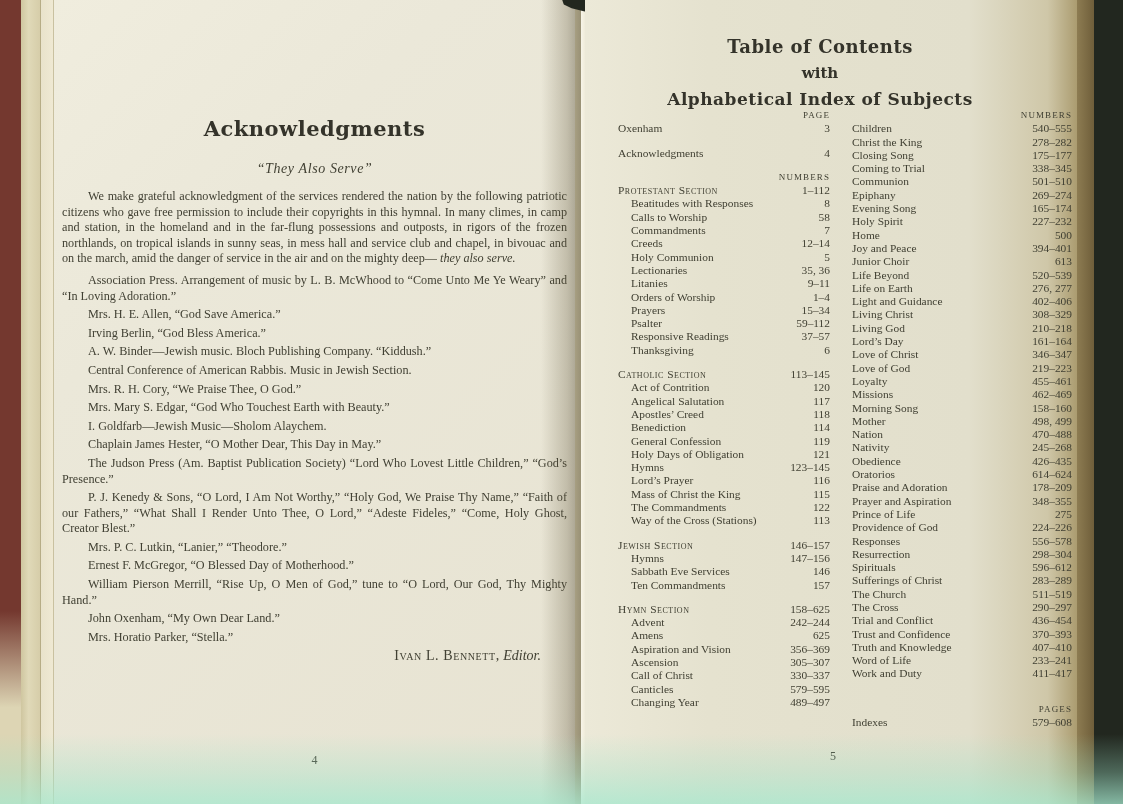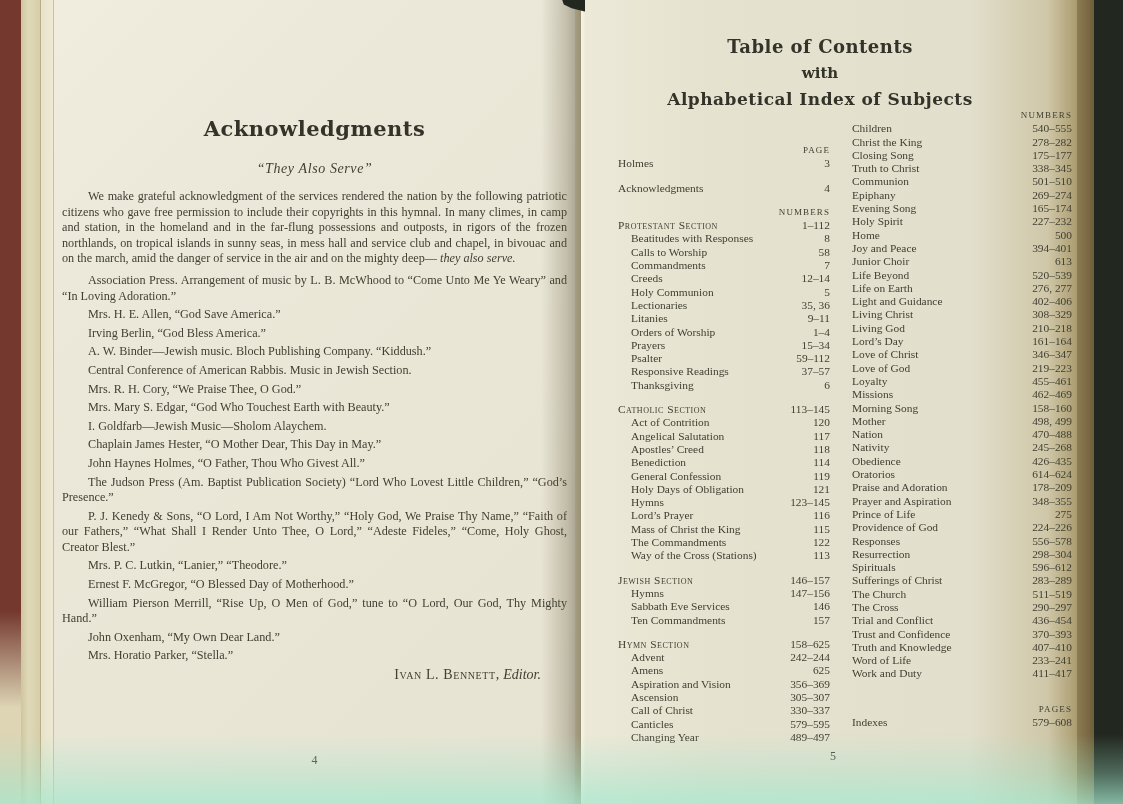--- a/index.html
+++ b/index.html
@@ -40,21 +40,21 @@
   .folio{position:absolute;bottom:36px;left:0;width:100%;text-align:center;font-size:12px;}
   
   .rp-content{position:absolute;left:585px;top:0;width:492px;height:100%;}
   .toc-title{margin:36px 0 0 0;text-align:center;font-family:"DejaVu Serif",serif;font-weight:700;
     font-size:18px;letter-spacing:.5px;color:var(--ink-dark);width:470px;}
   .toc-with{text-align:center;font-family:"DejaVu Serif",serif;font-weight:700;font-size:15px;width:470px;
     color:var(--ink-dark);margin:7px 0;}
   .toc-sub{text-align:center;font-family:"DejaVu Serif",serif;font-weight:700;font-size:17px;width:470px;
     letter-spacing:.5px;color:var(--ink-dark);margin-bottom:0;}
   .toc-cols{display:flex;padding-left:33px;}
-  .toc-col-left{width:212px;margin-top:35px;}
+  .toc-col-left{width:212px;}
   .toc-col-right{width:220px;margin-left:22px;}
   .toc-row{display:flex;justify-content:space-between;align-items:baseline;font-size:11.4px;line-height:13.3px;}
   .toc-row .lbl{white-space:nowrap;}
   .toc-row .num{white-space:nowrap;}
   .toc-row.item .lbl{padding-left:13px;}
   .toc-row.section .lbl{font-variant:small-caps;letter-spacing:.5px;}
   .toc-row.colhead{justify-content:flex-end;}
   .toc-row.colhead .colhead-text{font-size:9px;letter-spacing:1.1px;}
   .toc-row.gap{height:11px;}
   .folio-right{position:absolute;bottom:40px;left:228px;width:40px;text-align:center;font-size:12px;}
@@ -76,21 +76,20 @@
     <div id="credits">
         <p class="credit">Association Press. Arrangement of music by L. B. McWhood to “Come Unto Me Ye Weary” and “In Loving Adoration.”</p>
         <p class="credit">Mrs. H. E. Allen, “God Save America.”</p>
         <p class="credit">Irving Berlin, “God Bless America.”</p>
         <p class="credit">A. W. Binder—Jewish music. Bloch Publishing Company. “Kiddush.”</p>
         <p class="credit">Central Conference of American Rabbis. Music in Jewish Section.</p>
         <p class="credit">Mrs. R. H. Cory, “We Praise Thee, O God.”</p>
         <p class="credit">Mrs. Mary S. Edgar, “God Who Touchest Earth with Beauty.”</p>
         <p class="credit">I. Goldfarb—Jewish Music—Sholom Alaychem.</p>
         <p class="credit">Chaplain James Hester, “O Mother Dear, This Day in May.”</p>
-        <p class="credit">John Haynes Holmes, “O Father, Thou Who Givest All.”</p>
         <p class="credit">The Judson Press (Am. Baptist Publication Society) “Lord Who Lovest Little Children,” “God’s Presence.”</p>
         <p class="credit">P. J. Kenedy &amp; Sons, “O Lord, I Am Not Worthy,” “Holy God, We Praise Thy Name,” “Faith of our Fathers,” “What Shall I Render Unto Thee, O Lord,” “Adeste Fideles,” “Come, Holy Ghost, Creator Blest.”</p>
         <p class="credit">Mrs. P. C. Lutkin, “Lanier,” “Theodore.”</p>
         <p class="credit">Ernest F. McGregor, “O Blessed Day of Motherhood.”</p>
         <p class="credit">William Pierson Merrill, “Rise Up, O Men of God,” tune to “O Lord, Our God, Thy Mighty Hand.”</p>
         <p class="credit">John Oxenham, “My Own Dear Land.”</p>
         <p class="credit">Mrs. Horatio Parker, “Stella.”</p>
       </div>
     <div class="editor">
       <span class="sc">Ivan L. Bennett,</span>
@@ -107,21 +106,21 @@
   <div class="rp-content">
     <h2 class="toc-title">Table of Contents</h2>
     <div class="toc-with">with</div>
     <div class="toc-sub">Alphabetical Index of Subjects</div>
     <div class="toc-cols">
       <div class="toc-col-left" id="toc-left">
           <div class="toc-row colhead">
             <span class="colhead-text">PAGE</span>
           </div>
           <div class="toc-row entry">
-            <span class="lbl">Holmes</span>
+            <span class="lbl">Oxenham</span>
             <span class="num">3</span>
           </div>
           <div class="toc-row gap"></div>
           <div class="toc-row entry">
             <span class="lbl">Acknowledgments</span>
             <span class="num">4</span>
           </div>
           <div class="toc-row gap"></div>
           <div class="toc-row colhead">
             <span class="colhead-text">NUMBERS</span>
@@ -288,21 +287,21 @@
           </div>
           <div class="toc-row entry">
             <span class="lbl">Christ the King</span>
             <span class="num">278–282</span>
           </div>
           <div class="toc-row entry">
             <span class="lbl">Closing Song</span>
             <span class="num">175–177</span>
           </div>
           <div class="toc-row entry">
-            <span class="lbl">Truth to Christ</span>
+            <span class="lbl">Coming to Trial</span>
             <span class="num">338–345</span>
           </div>
           <div class="toc-row entry">
             <span class="lbl">Communion</span>
             <span class="num">501–510</span>
           </div>
           <div class="toc-row entry">
             <span class="lbl">Epiphany</span>
             <span class="num">269–274</span>
           </div>

